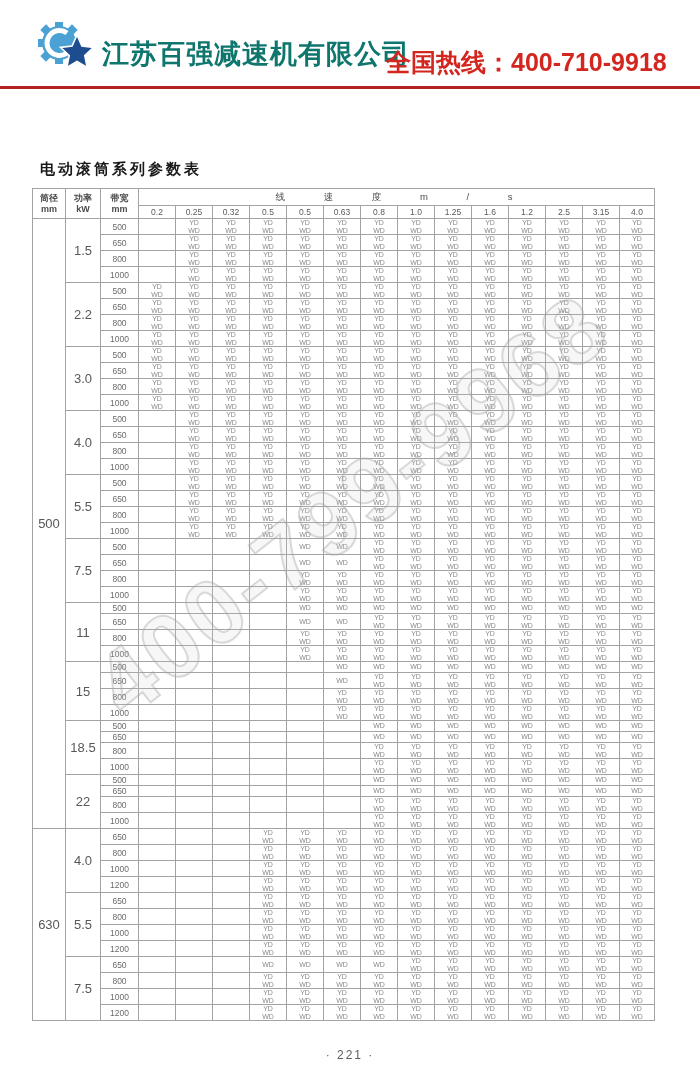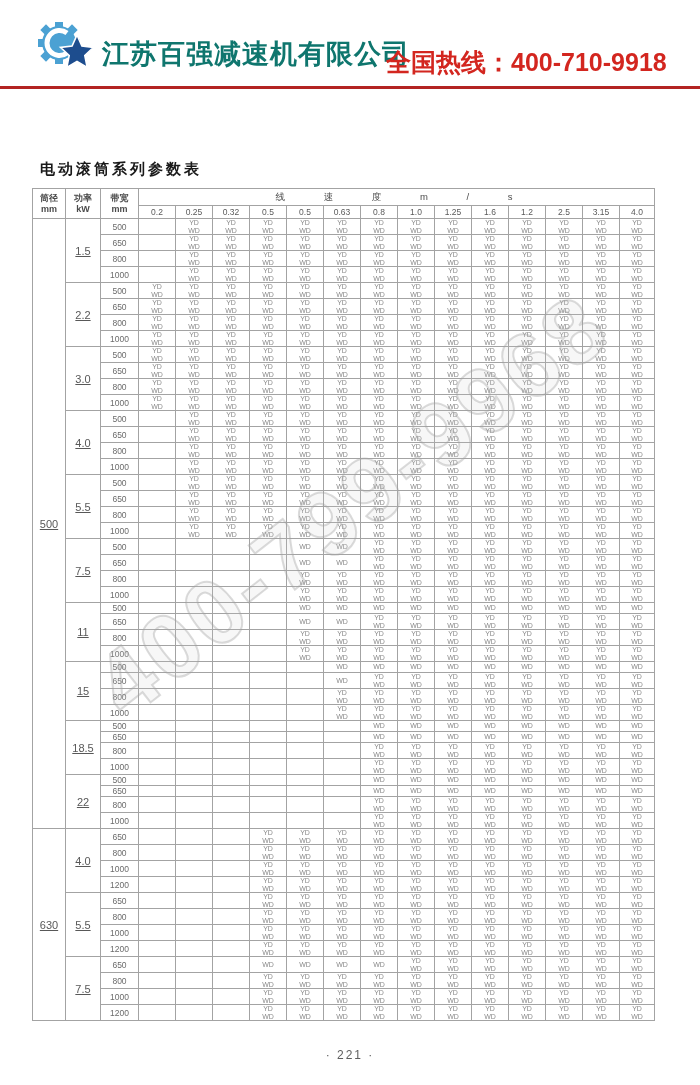--- a/index.html
+++ b/index.html
@@ -14,21 +14,21 @@
   .title{position:absolute;left:40px;top:160px;font-size:15px;font-weight:bold;color:#191919;letter-spacing:3px;}
 
   .tablewrap{position:absolute;left:32px;top:188px;z-index:1;}
   table{border-collapse:collapse;table-layout:fixed;width:623px;border:1px solid #7d7d7d;}
   th,td{border:1px solid #a3a3a3;padding:0;text-align:center;vertical-align:middle;overflow:hidden;}
   .linehead{height:17px;font-size:9.5px;font-weight:normal;color:#4c4c4c;word-spacing:26px;letter-spacing:5px;}
   .sp{height:13px;font-size:8.5px;font-weight:normal;color:#5a5a5a;}
   .hcn{font-size:9px;color:#4a4a4a;font-weight:bold;line-height:11px;}
   tr.tall{height:16px;}
   tr.short{height:10px;}
-  .diam,.pow{font-size:11px;color:#585858;text-decoration:underline;}
+  .diam,.pow{font-size:13px;color:#585858;}
   .belt{font-size:8.5px;color:#6b6b6b;}
   .dcell{font-size:7px;color:#8a8a8a;}
   .dcell div{line-height:7.5px;}
   tr.gstart td{border-top:1px solid #7c7c7c;}
 
   .watermark{position:absolute;left:352px;top:505px;transform:translate(-50%,-50%) rotate(-38deg);
     font-size:92px;font-weight:bold;white-space:nowrap;letter-spacing:4px;
     color:rgba(200,200,200,0.15);-webkit-text-stroke:2px rgba(160,160,160,0.38);
     pointer-events:none;z-index:4;}
 

